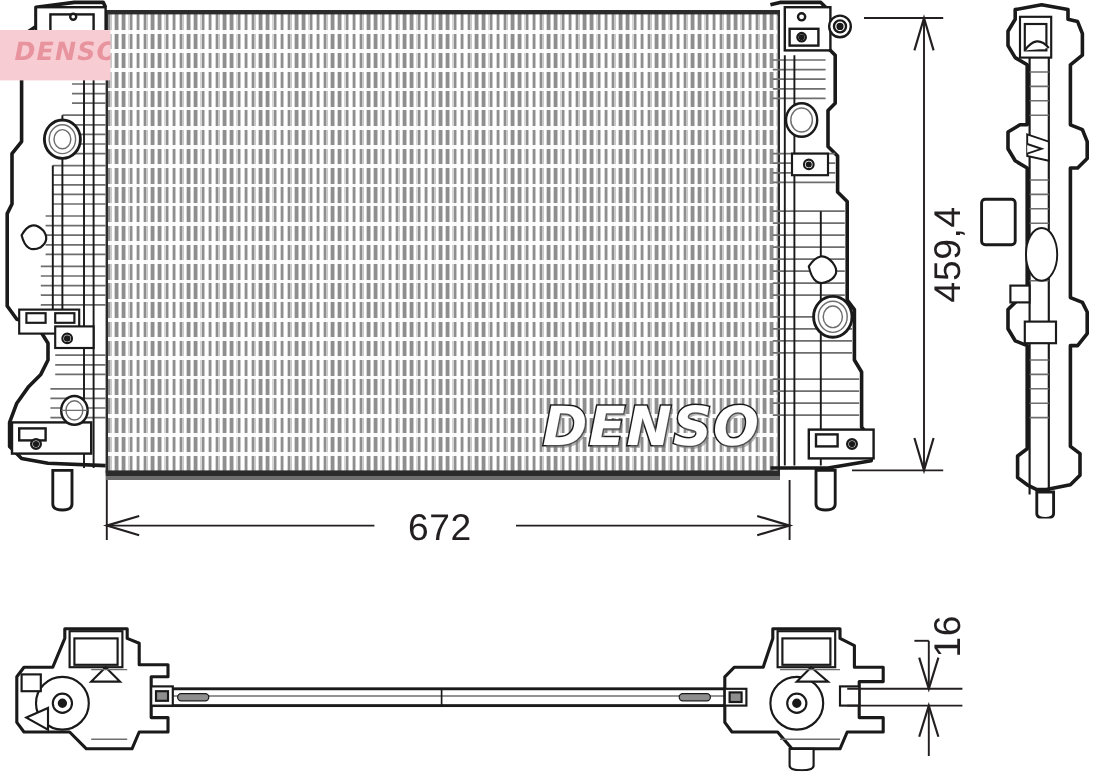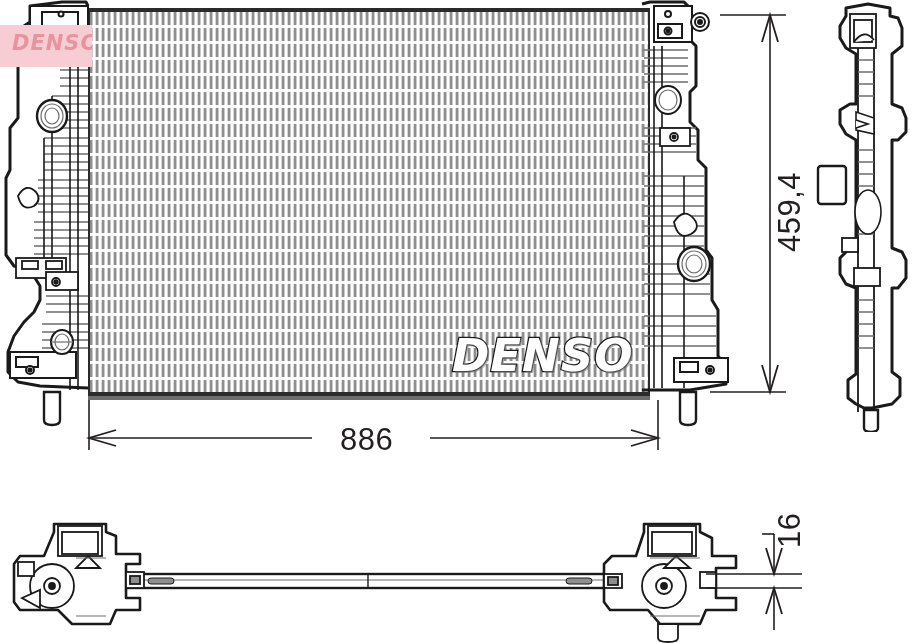--- a/index.html
+++ b/index.html
@@ -381,21 +381,21 @@
       <path d="M9,2 V52"></path>
       <path d="M578,2 V52"></path>
 
       <path d="M9,40 H232"></path>
       <path d="M350,40 H578"></path>
 
       <path d="M36,32 L9,40 L36,48" stroke-width="1.8"></path>
       <path d="M551,32 L578,40 L551,48" stroke-width="1.8"></path>
     </g>
   </svg>
-  <div class="dimtext" id="dim-width-label">886</div>
+  <div class="dimtext" id="dim-width-label">672</div>
 
   <svg class="dimsvg" id="dim-depth" style="left:690px; top:498px; width:120px; height:145px;" viewBox="0 0 120 145">
     <g stroke="#231f20" stroke-width="1.6" fill="none">
 
       <path d="M16,76 H112"></path>
       <path d="M16,90 H112"></path>
 
       <path d="M84,36 V76"></path>
       <path d="M84,90 V132"></path>
 

